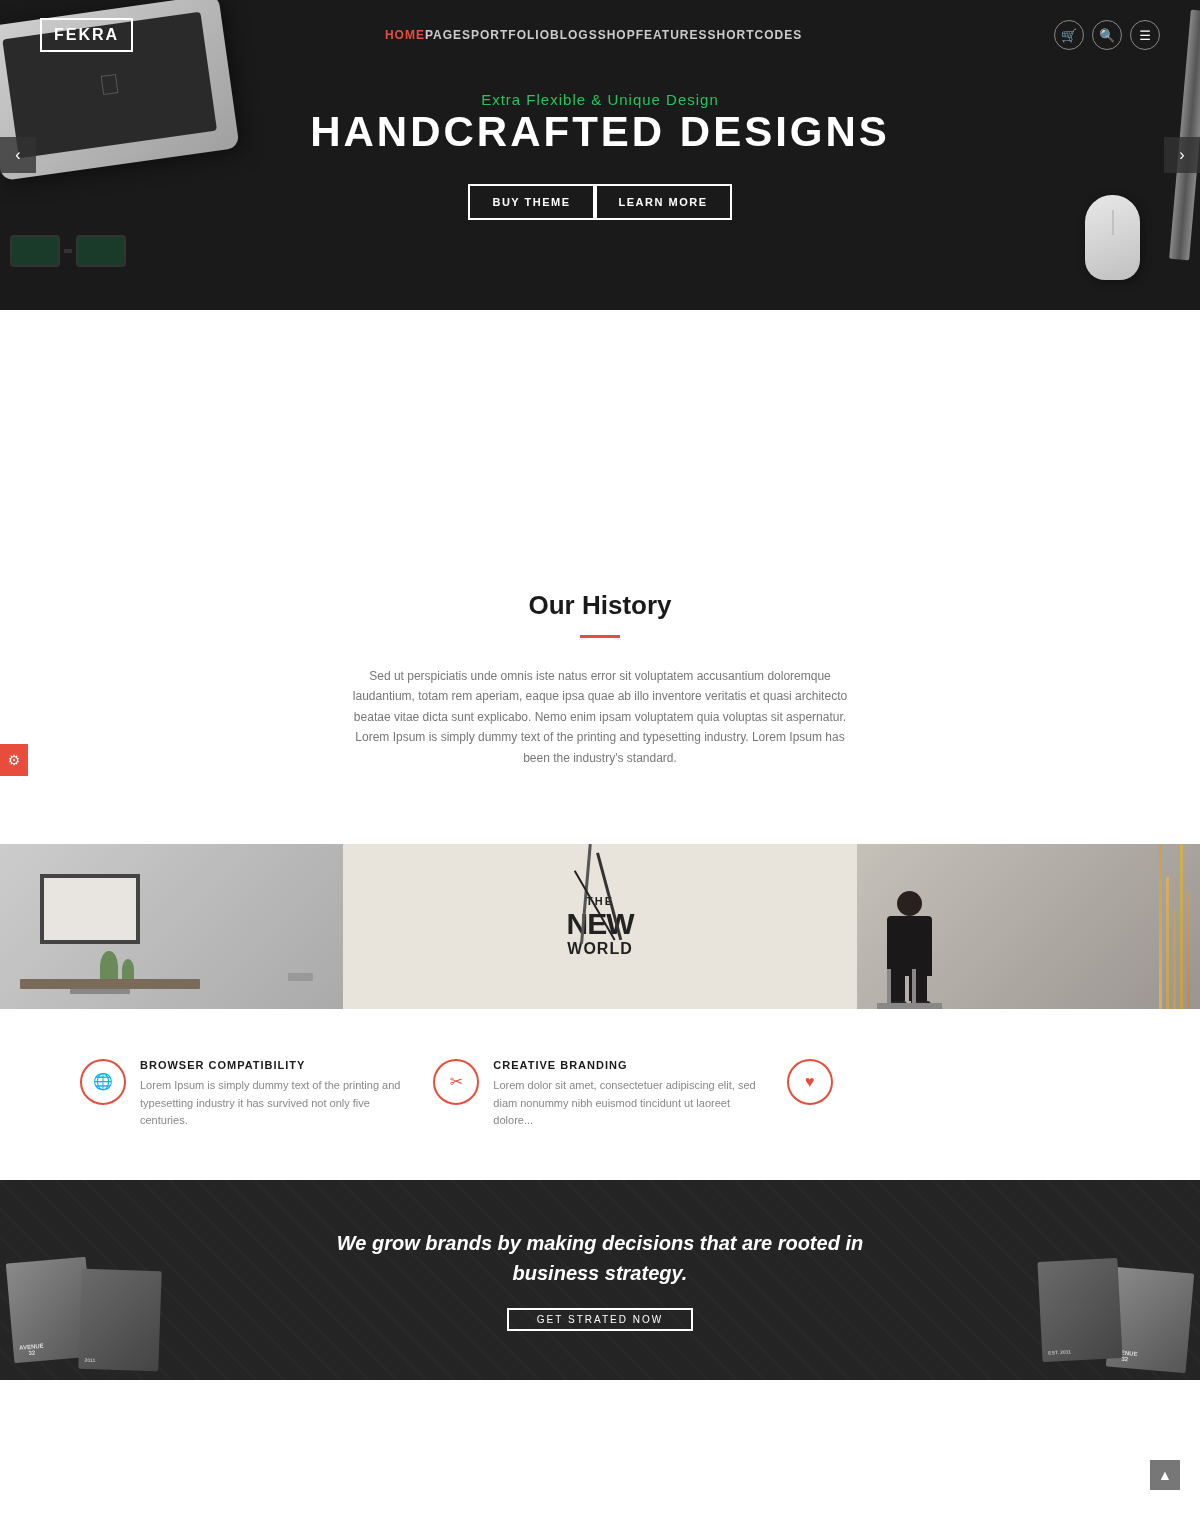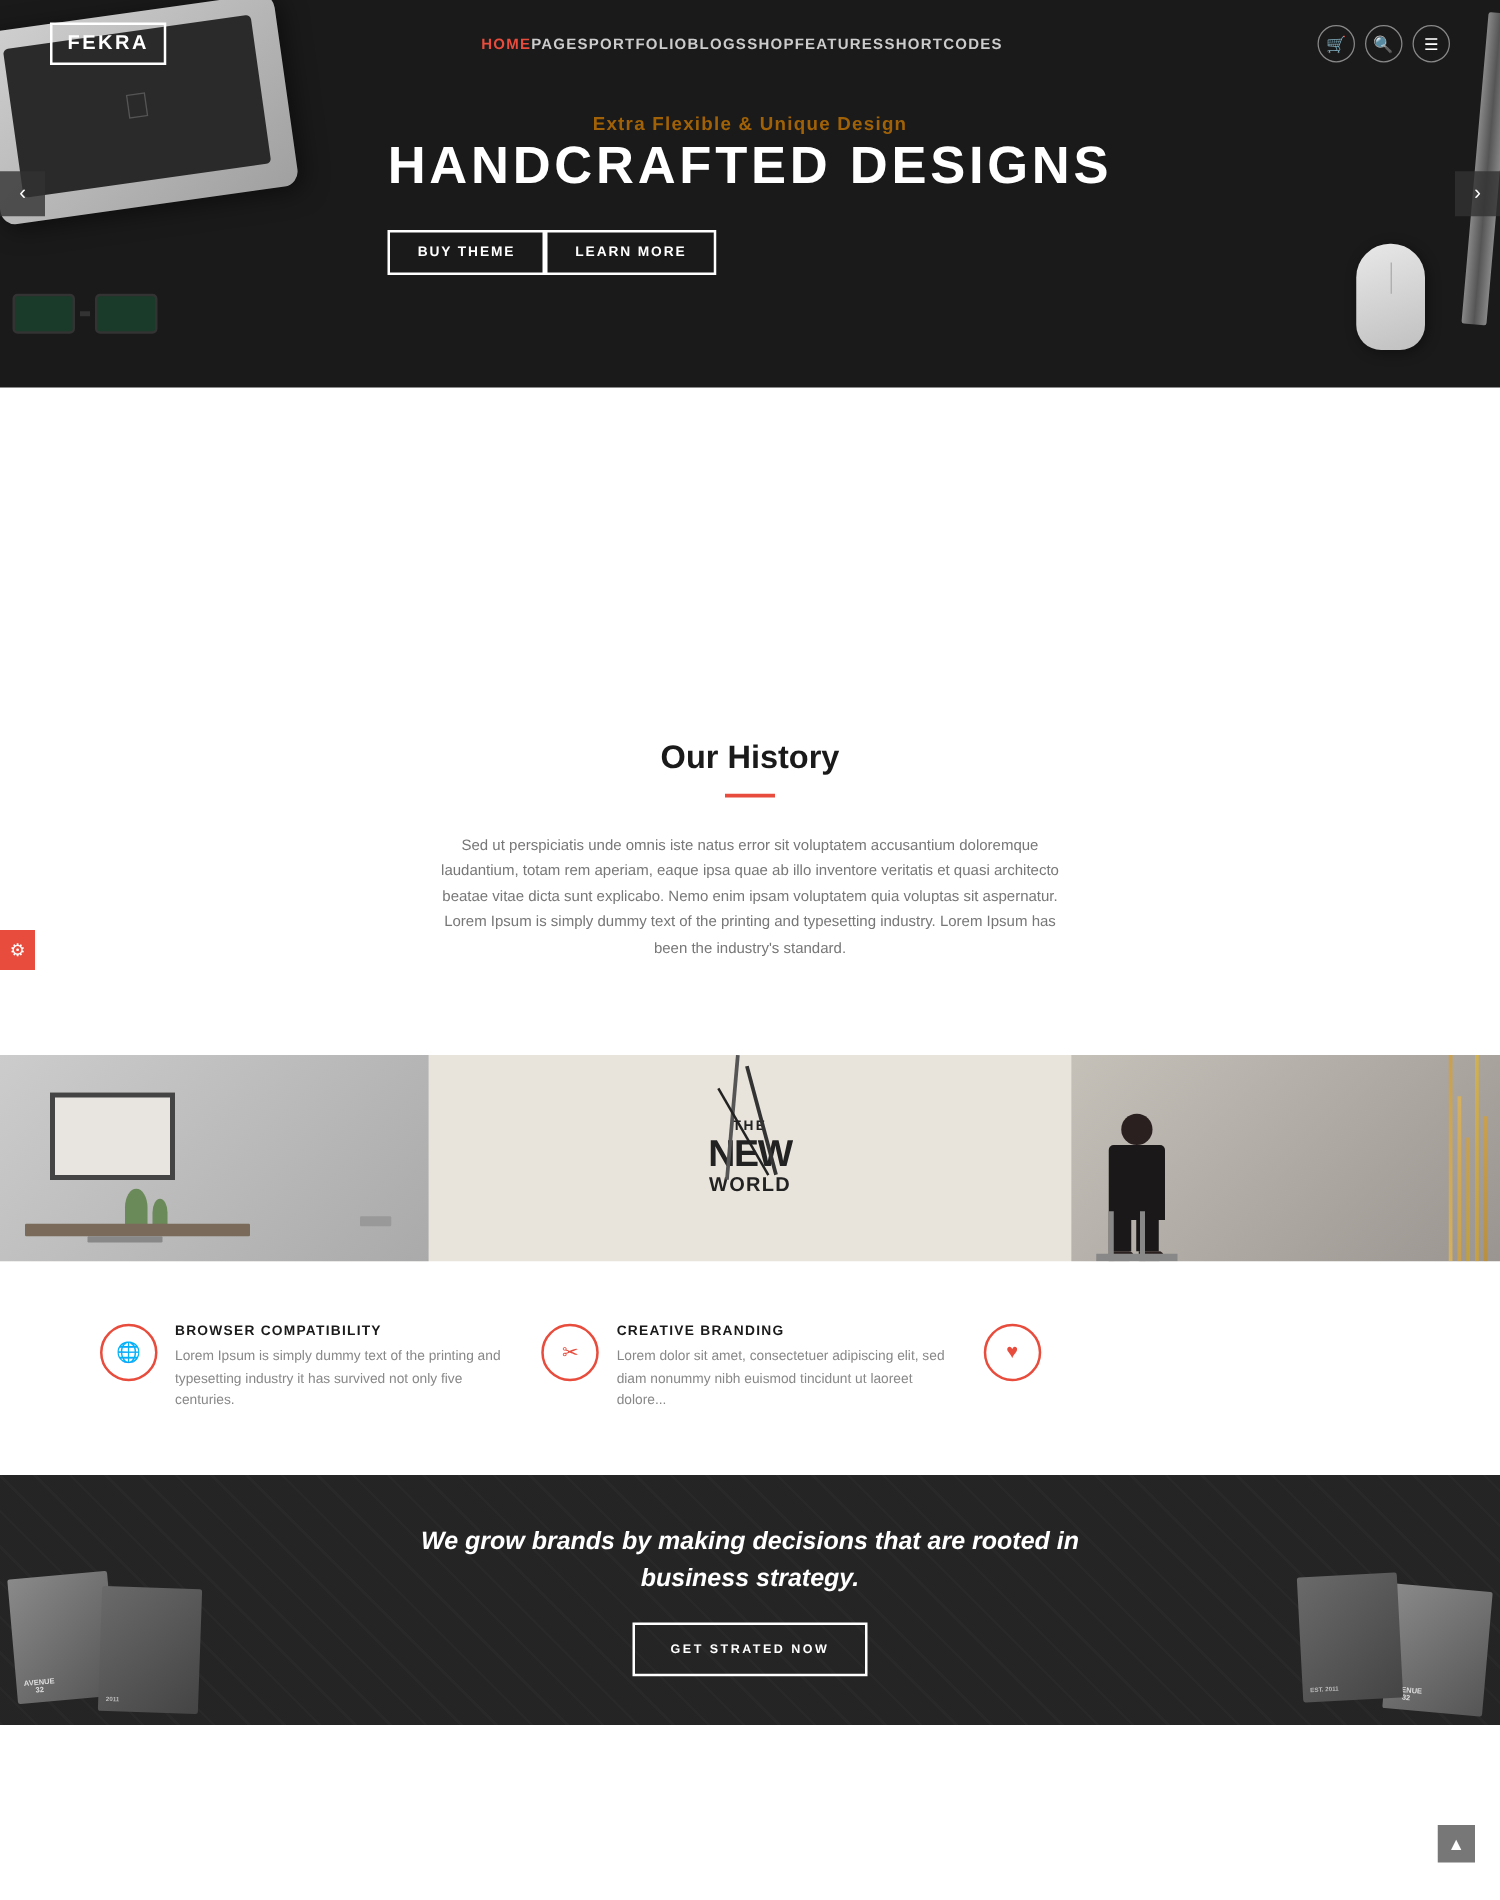--- a/index.html
+++ b/index.html
@@ -157,36 +157,37 @@
       border-radius: 2px;
       transform: rotate(5deg);
     }
 
     .hero-content {
       position: relative;
       z-index: 5;
       text-align: center;
     }
     .hero-subtitle {
-      color: #a16207;
+      color: #22c55e;
       font-size: 15px;
-      font-weight: 700;
+      font-weight: 400;
       letter-spacing: 1px;
     }
     .hero-title {
       color: #fff;
       font-size: 42px;
       font-weight: 900;
       letter-spacing: 3px;
       text-transform: uppercase;
       margin-bottom: 28px;
     }
     .hero-buttons {
       display: flex;
       gap: 0;
+      justify-content: center;
     }
     .btn-outline {
       padding: 10px 22px;
       border: 2px solid #fff;
       background: transparent;
       color: #fff;
       font-size: 11px;
       font-weight: 700;
       letter-spacing: 1.5px;
       text-transform: uppercase;
@@ -348,26 +349,26 @@
     .quote-text {
       font-size: 20px;
       color: #fff;
       font-style: italic;
       font-weight: 700;
       line-height: 1.5;
       margin-bottom: 20px;
       max-width: 600px;
     }
     .btn-get-started {
-      padding: 14px 28px;
+      padding: 4px 28px;
       border: 2px solid #fff;
       background: transparent;
       color: #fff;
       font-size: 10px;
-      font-weight: 700;
+      font-weight: 400;
       letter-spacing: 2px;
       text-transform: uppercase;
       cursor: pointer;
     }
 
     
     .mag-cover {
       position: absolute;
       width: 80px;
       height: 100px;

